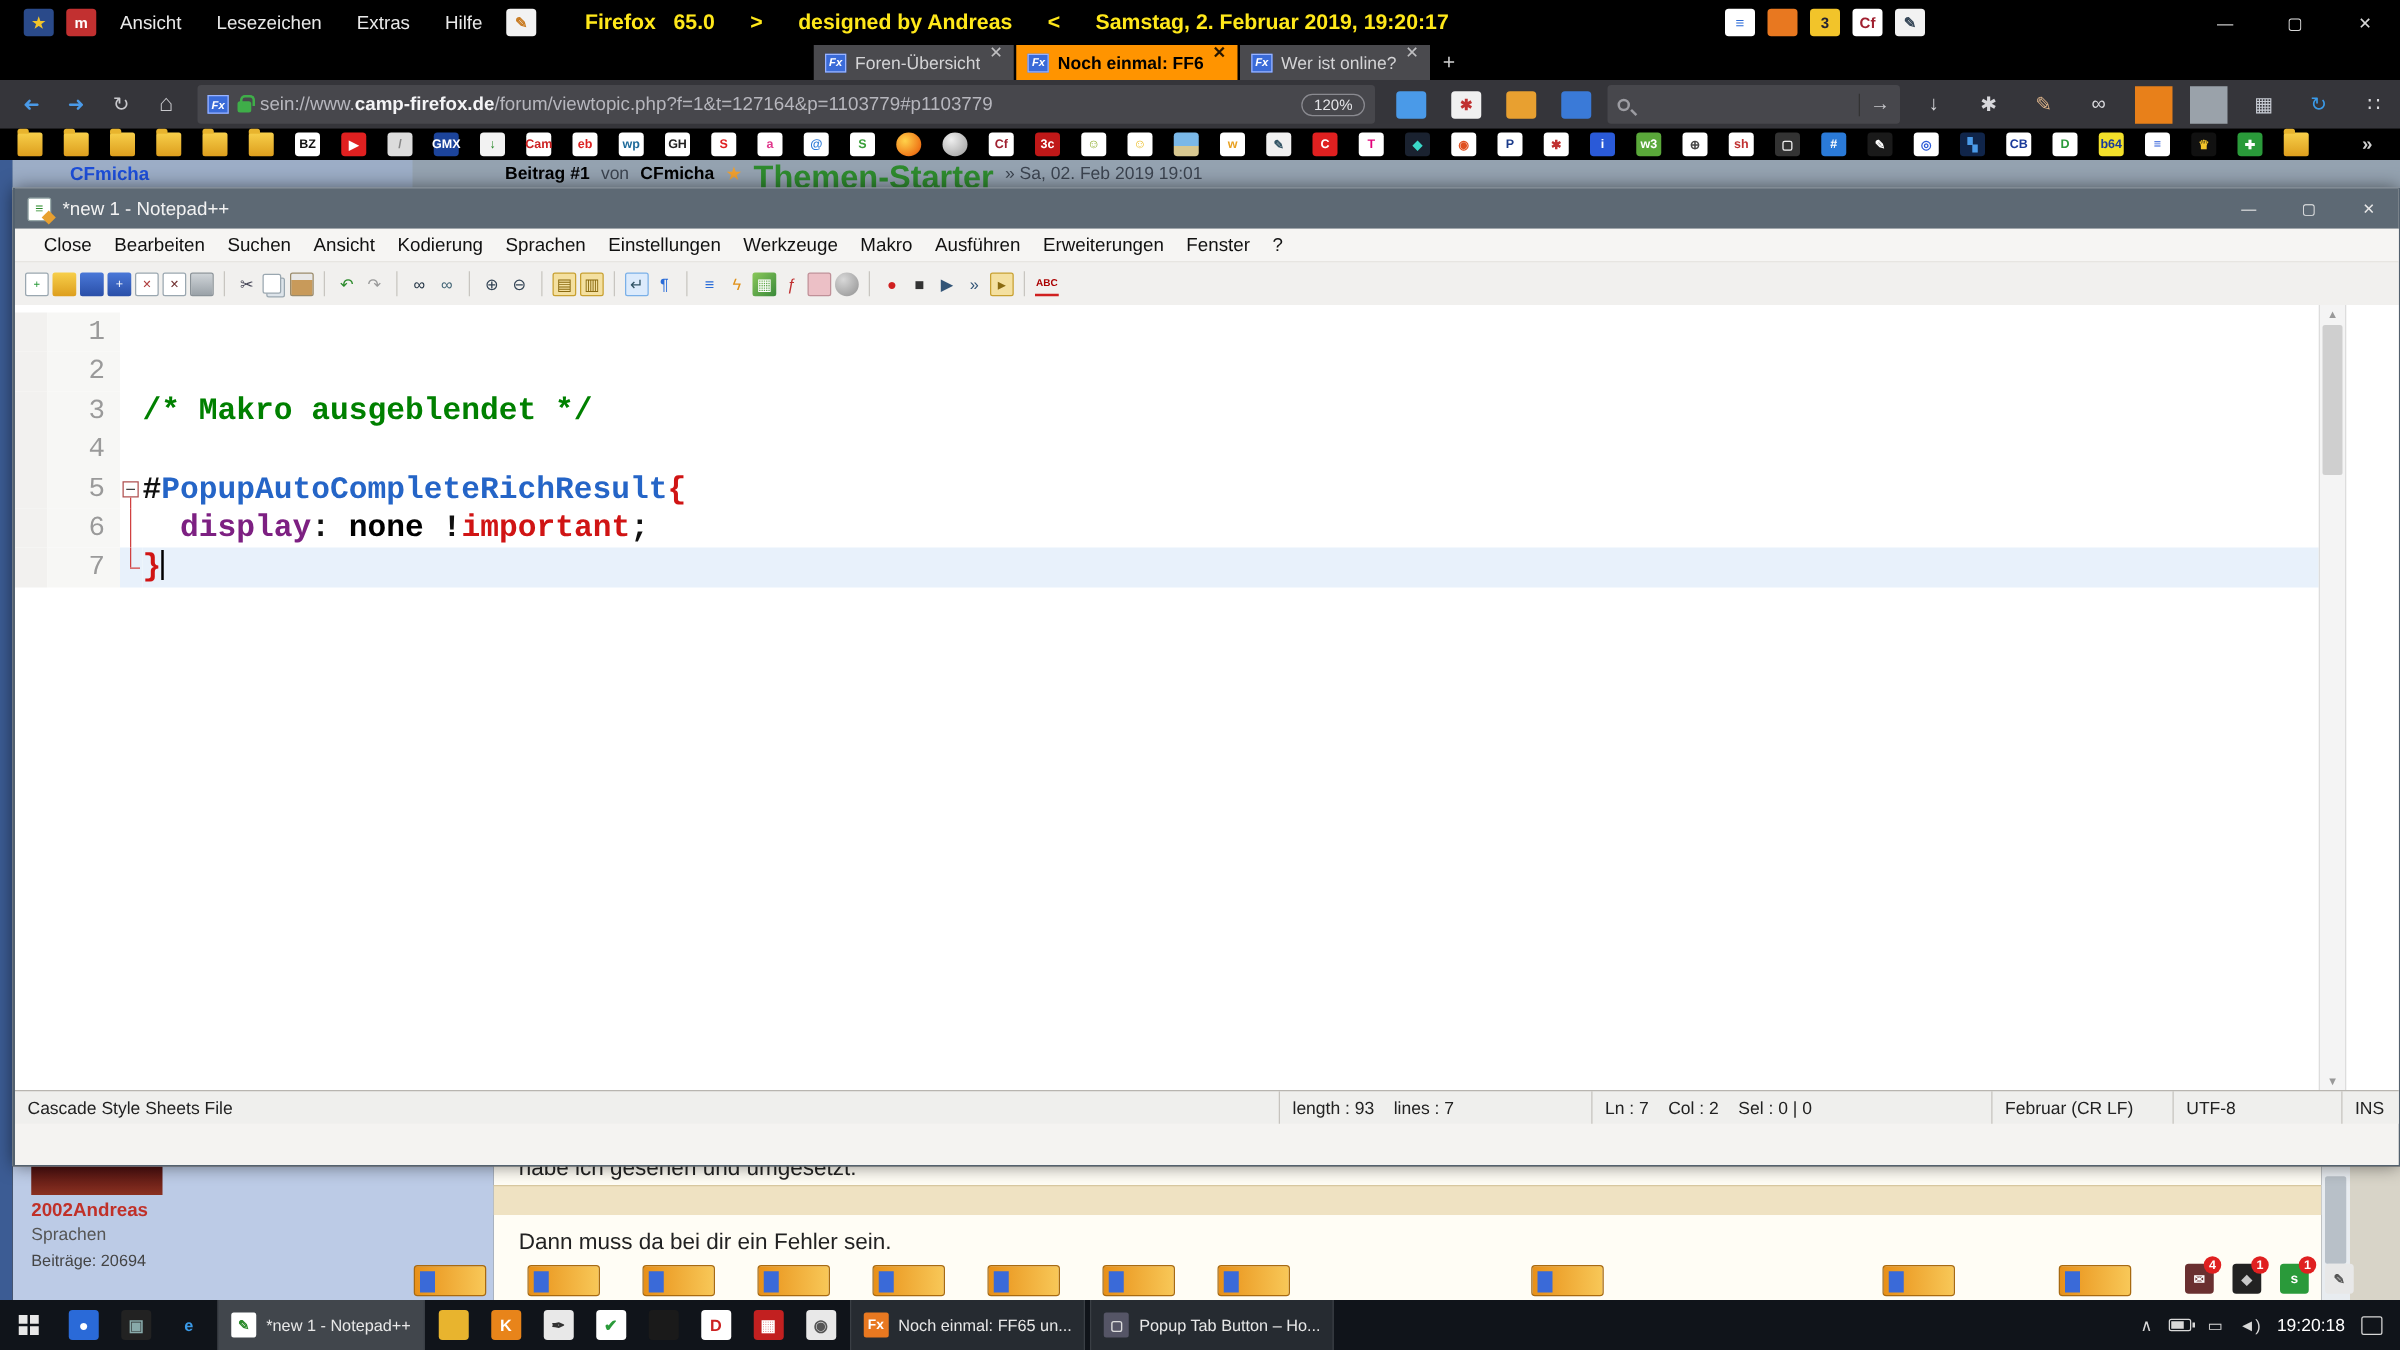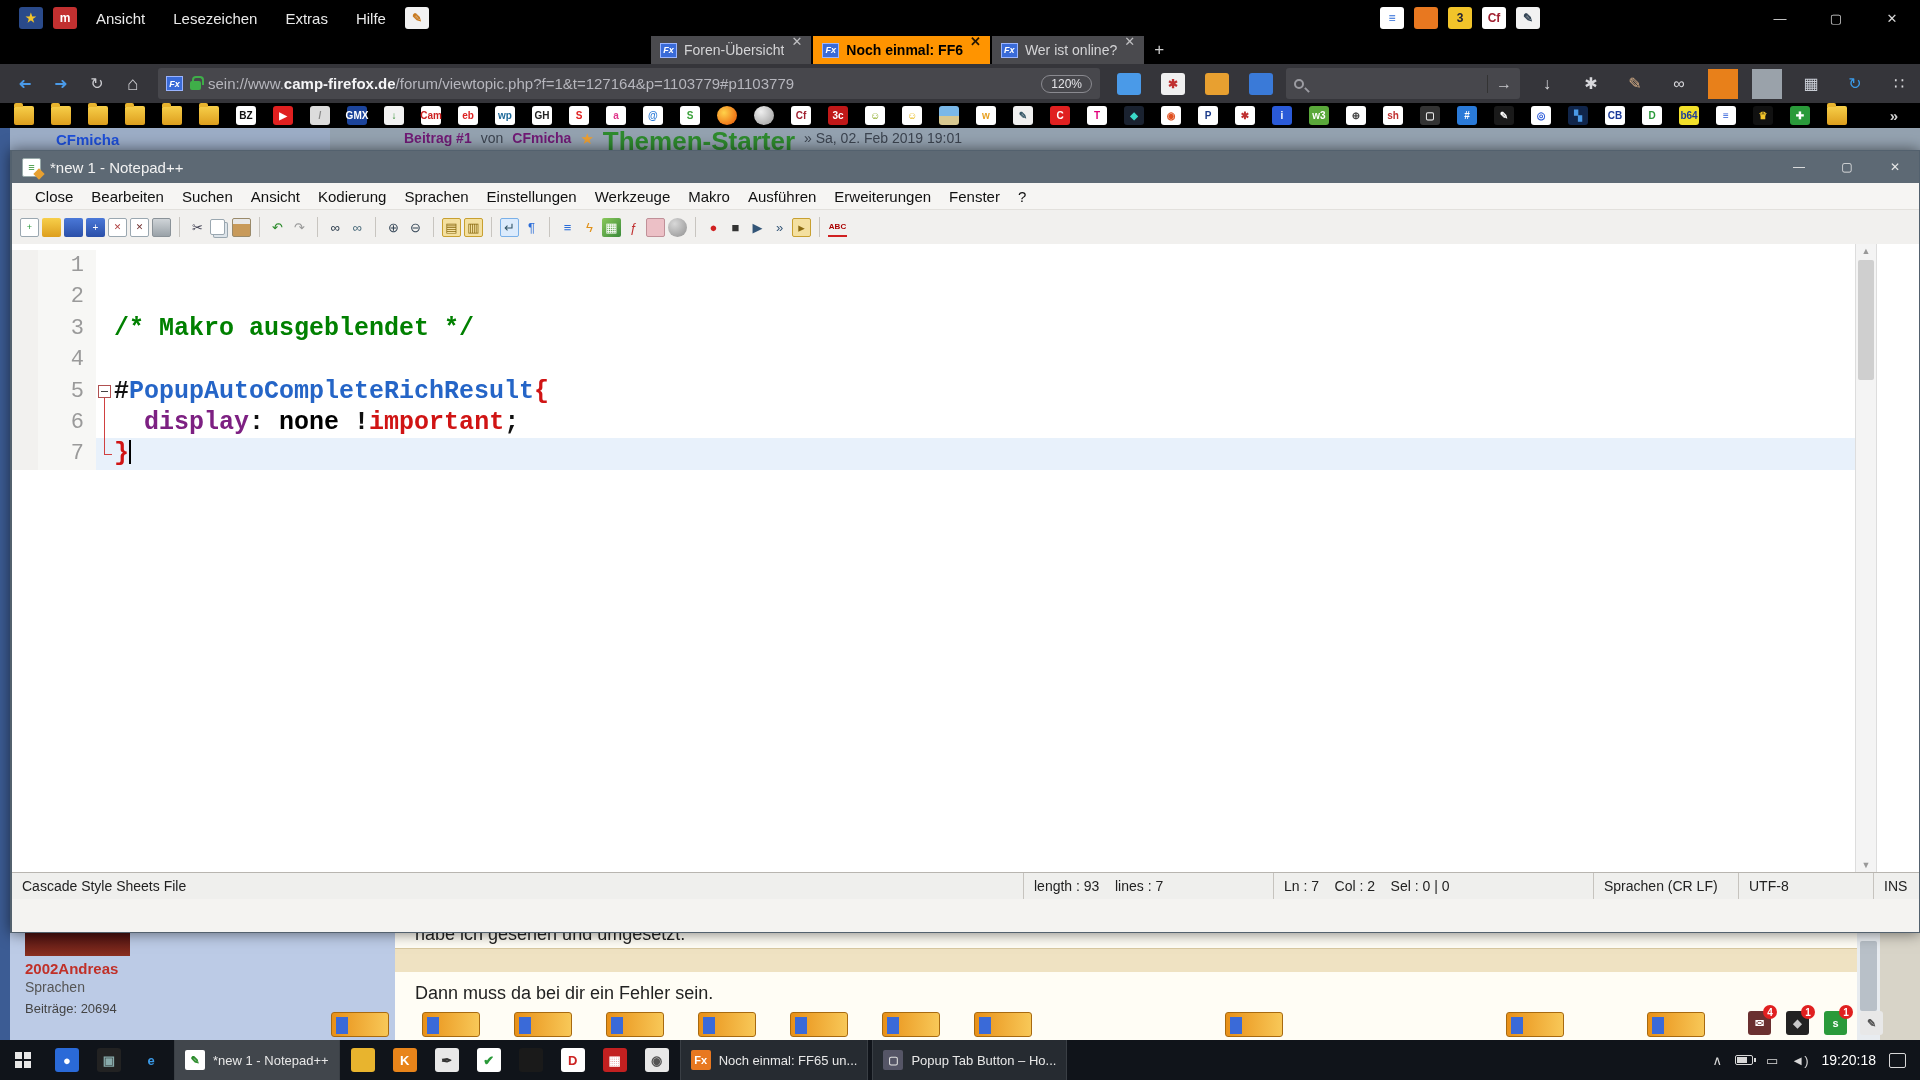--- a/index.html
+++ b/index.html
@@ -41,21 +41,21 @@
   .fav.fxball{background:radial-gradient(circle at 35% 35%,#ffd24a,#f07818 70%,#b04a10);border-radius:50%}
   .fav.sphere{background:radial-gradient(circle at 35% 30%,#efefef,#9a9a9a);border-radius:50%}
   .fav.palm{background:linear-gradient(180deg,#7ab8e8 55%,#d8c890 55%)}
   #bm-overflow{margin-left:auto;margin-right:22px;color:#d0d0d0;font-size:15px;font-weight:700}
 
   
   #page-strip{left:0;top:128px;width:1920px;height:24px;background:#94a2b0;overflow:hidden;z-index:1}
   #page-strip .leftcol{position:absolute;left:10px;top:0;width:320px;height:24px;background:#9cadc6}
   #ps-user{position:absolute;left:56px;top:3px;color:#1d4ed8;font-size:15px;font-weight:700}
   #ps-mid{position:absolute;left:404px;top:2px;display:flex;align-items:flex-start;gap:9px;white-space:nowrap}
-  #ps-mid .lnk{color:#701a75;font-size:14px;font-weight:700}
+  #ps-mid .lnk{color:#000000;font-size:14px;font-weight:700}
   #ps-mid .dim{color:#3c4450;font-size:14px}
   #ps-mid .star{color:#f0a030;font-size:15px}
   #ps-mid .big{color:#2e8b2e;font-size:26px;font-weight:700;line-height:22px}
 
   
   #npp{left:10px;top:150px;width:1910px;height:783px;z-index:5;border:1px solid #53616e;border-left:2px solid #53616e;box-shadow:0 0 14px rgba(0,0,0,.55);background:#f4f3f1}
   #npp-title{height:32px;background:#5d6974;display:flex;align-items:center;padding-left:10px;gap:9px}
   #npp-icon{width:19px;height:19px;background:#fff;border:1px solid #9aa;border-radius:2px;color:#2a8a2a;font-size:11px;font-weight:700;display:flex;align-items:center;justify-content:center;position:relative}
   #npp-icon::after{content:"";position:absolute;right:-3px;bottom:-2px;width:8px;height:8px;background:#e8a030;transform:rotate(45deg)}
   #npp-title .t{color:#f2f2f2;font-size:15px}
@@ -157,20 +157,21 @@
     </span>
   <span id="fx-menus" class="flex">
       <span class="menu">Ansicht</span>
       <span class="menu">Lesezeichen</span>
       <span class="menu">Extras</span>
       <span class="menu">Hilfe</span>
     </span>
   <span id="fx-pencil">
       <span class="mini-ic" style="background: rgb(242, 242, 242); color: rgb(200, 122, 32);">✎</span>
     </span>
+  <span id="fx-yellow" class="pre" style="margin-left:34px">Firefox   65.0      &gt;      designed by Andreas      &lt;      Samstag, 2. Februar 2019, 19:20:17</span>
   <span id="fx-right-icons" class="flex" style="position:absolute;left:1375px">
       <span class="mini-ic" style="background: rgb(255, 255, 255); color: rgb(42, 106, 216);">≡</span>
       <span class="mini-ic" style="background: rgb(232, 120, 32); color: rgb(255, 255, 255);"></span>
       <span class="mini-ic" style="background: rgb(242, 196, 42); color: rgb(34, 34, 51);">3</span>
       <span class="mini-ic" style="background: rgb(255, 255, 255); color: rgb(160, 32, 48);">Cf</span>
       <span class="mini-ic" style="background: rgb(242, 242, 242); color: rgb(51, 68, 85);">✎</span>
     </span>
   <span id="fx-controls" class="flex" style="position:absolute;right:0">
       <span>—</span>
       <span>▢</span>
@@ -429,21 +430,21 @@
     <div id="npp-vscroll">
       <span class="ar" style="top:2px">▲</span>
       <div class="thumb"></div>
       <span class="ar" style="bottom:2px">▼</span>
     </div>
   </div>
   <div id="npp-status">
     <div>Cascade Style Sheets File</div>
     <div class="w250">length : 93    lines : 7</div>
     <div class="w320">Ln : 7    Col : 2    Sel : 0 | 0</div>
-    <div class="w145">Sprachen (CR LF)</div>
+    <div class="w145">Februar (CR LF)</div>
     <div class="w135">UTF-8</div>
     <div class="w46">INS</div>
   </div>
 </div>
 
 <div id="left-edge" class="abs"></div>
 
 <div id="forum-bottom" class="abs">
   <div id="fb-left">
     <div id="fb-avatar"></div>

